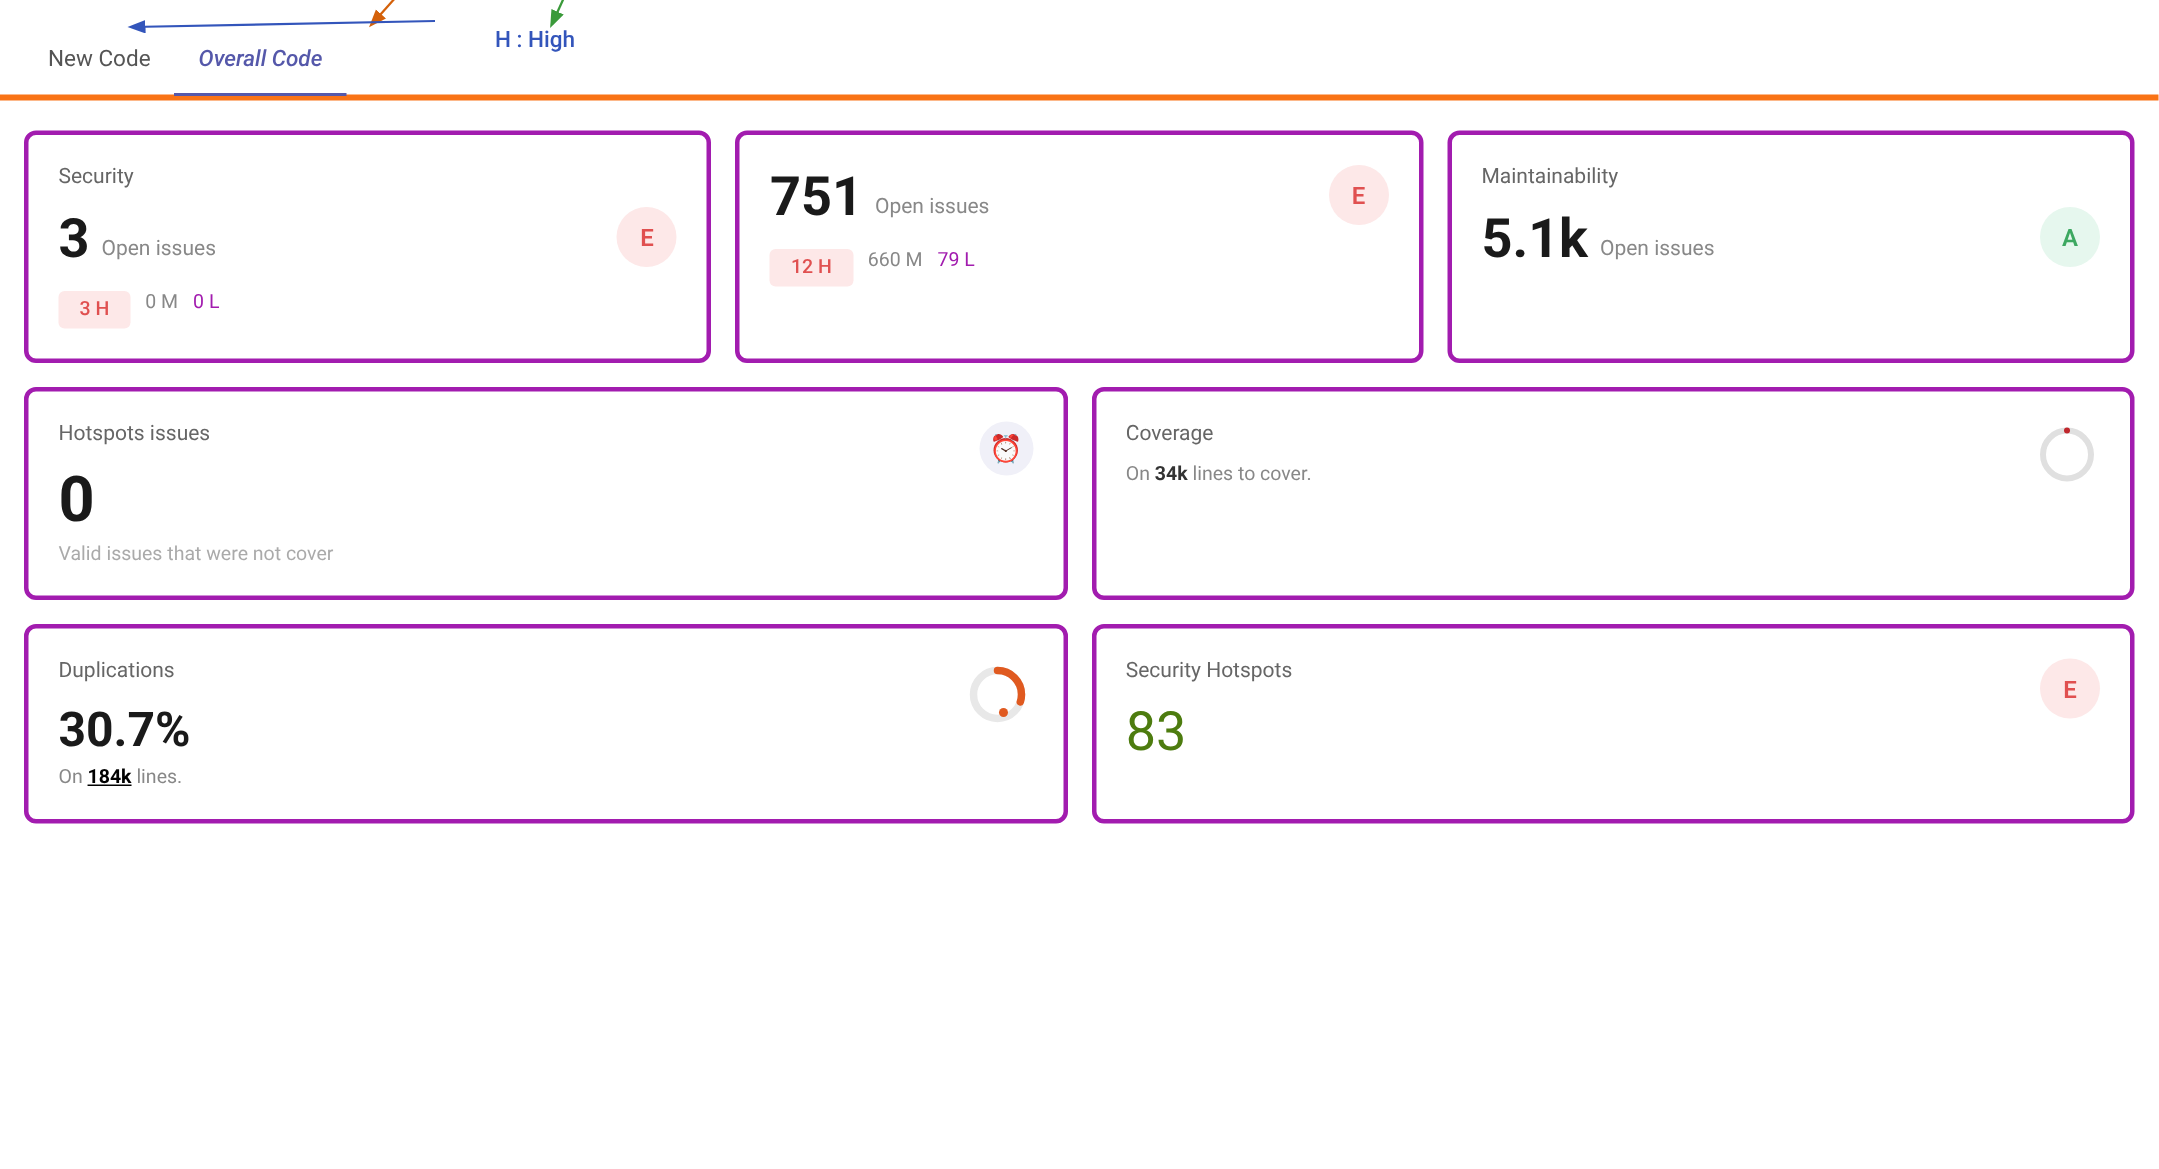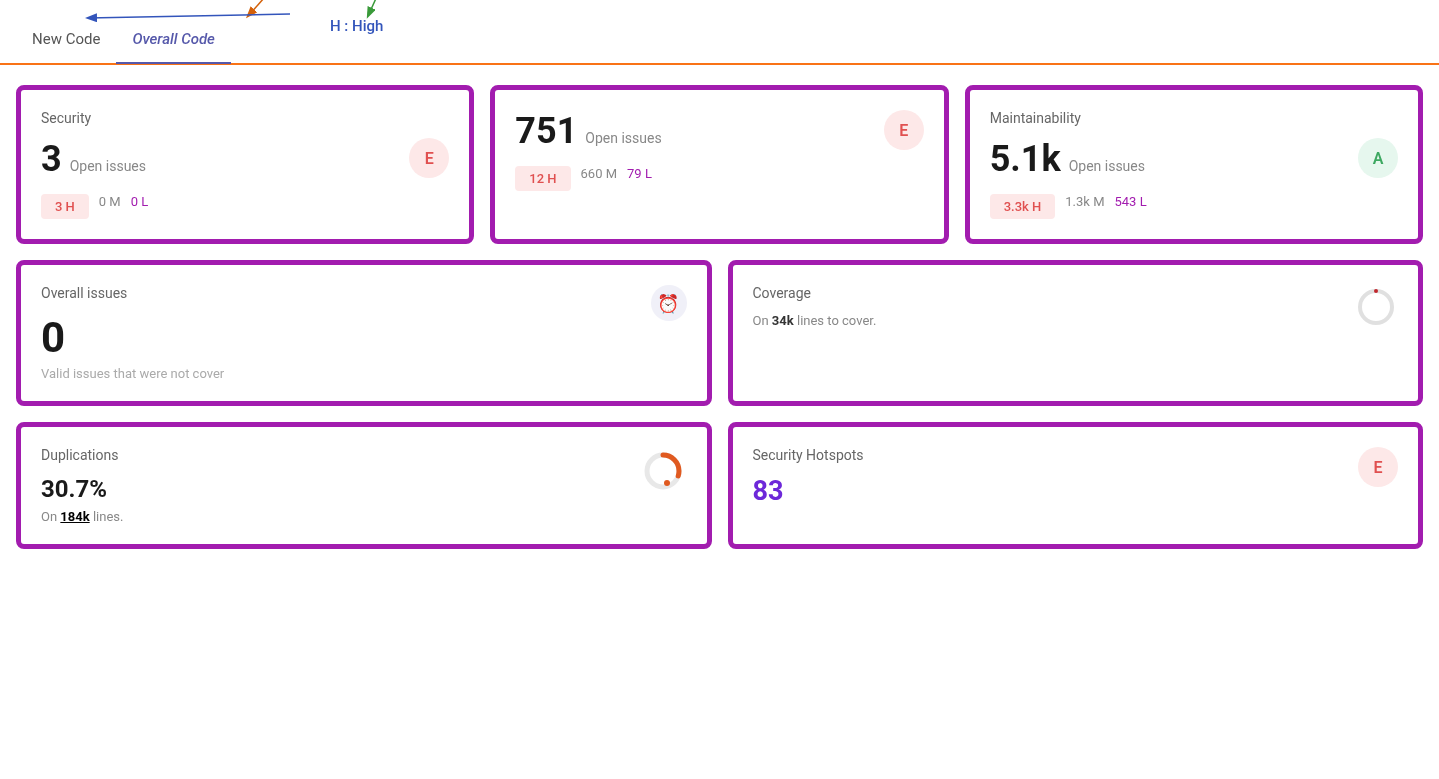--- a/index.html
+++ b/index.html
@@ -7,21 +7,21 @@
       font-family: -apple-system, BlinkMacSystemFont, 'Segoe UI', Roboto, sans-serif;
       background: #fff;
       color: #333;
       padding: 0;
     }
 
     .tabs {
       display: flex;
       align-items: flex-end;
       padding: 0 16px;
-      border-bottom: 2px solid #f97316;
+      border-bottom: 4px solid #f97316;
       margin-bottom: 20px;
       position: relative;
     }
 
     .tab {
       padding: 14px 16px;
       cursor: pointer;
       font-size: 15px;
       color: #555;
       border-bottom: 2px solid transparent;
@@ -43,21 +43,21 @@
     }
 
     .cards-row-2 {
       display: grid;
       grid-template-columns: 1fr 1fr;
       gap: 16px;
       padding: 0 16px 16px;
     }
 
     .card {
-      border: 5px solid #a21caf;
+      border: 3px solid #a21caf;
       border-radius: 8px;
       padding: 20px;
       background: #fff;
       position: relative;
     }
 
     .card-title {
       font-size: 14px;
       color: #666;
       margin-bottom: 12px;
@@ -177,40 +177,40 @@
       height: 44px;
       position: relative;
     }
 
     .ring-icon svg {
       width: 44px;
       height: 44px;
     }
 
     .duplications-value {
-      font-size: 24px;
+      font-size: 32px;
       font-weight: 700;
       color: #1a1a1a;
     }
 
     .duplications-sub {
       font-size: 13px;
       color: #888;
       margin-top: 6px;
     }
 
     .duplications-sub strong {
       color: #000000;
       text-decoration: underline;
     }
 
     .hotspots-value {
-      font-size: 27px;
-      font-weight: 700;
-      color: #6d28d9;
+      font-size: 36px;
+      font-weight: 400;
+      color: #4d7c0f;
     }
 
     .donut-icon {
       width: 48px;
       height: 48px;
     }
 
     
     .annotation-svg {
       position: absolute;
@@ -310,34 +310,29 @@
 
     <div class="card">
       <div class="card-title">Maintainability</div>
       <div class="card-main">
         <div class="count-row">
           <span class="card-count">5.1k</span>
           <span class="card-count-label">Open issues</span>
         </div>
         <div class="grade-badge grade-a">A</div>
       </div>
-      <div class="severity-row">
-        <span class="severity-pill severity-high">3.3k H</span>
-        <span class="severity-medium">1.3k M</span>
-        <span class="severity-low">543 L</span>
-      </div>
     </div>
   </div>
 
   <div class="cards-row-2">
 
     <div class="card accepted-card">
       <div class="card-bottom-row">
         <div class="card-bottom-left">
-          <div class="card-title">Overall issues</div>
+          <div class="card-title">Hotspots issues</div>
           <div class="card-count" style="font-size:42px;">0</div>
           <div class="accepted-subtitle">Valid issues that were not cover</div>
         </div>
         <div class="alarm-icon">⏰</div>
       </div>
     </div>
 
     <div class="card">
       <div class="card-bottom-row">
         <div class="card-bottom-left">

